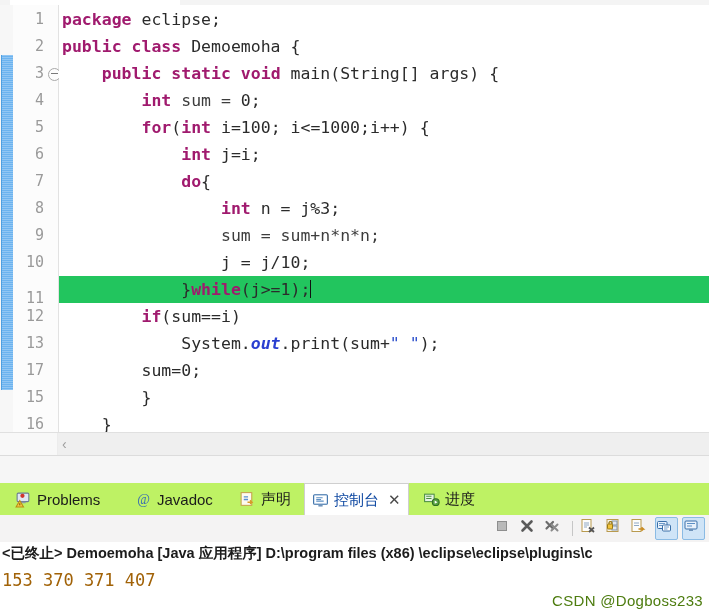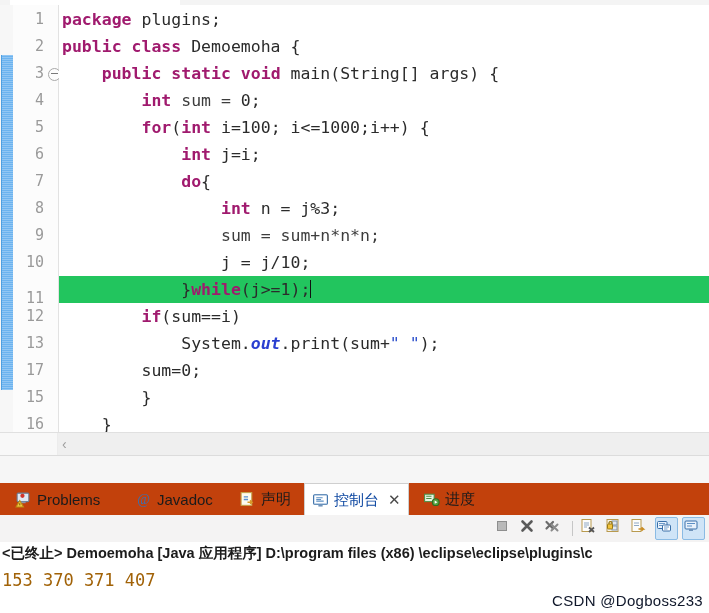--- a/index.html
+++ b/index.html
@@ -108,21 +108,21 @@
     position: absolute; left: 0; top: 455px;
     width: 709px; height: 158px; background: #fbfbfb;
   }
   .panel-gap {
     position: absolute; left: 0; top: 0; width: 709px; height: 28px;
     background: #f6f6f6; border-top: 1px solid #dcdcdc;
   }
 
   .tabbar {
     position: absolute; left: 0; top: 28px; width: 709px; height: 32px;
-    background: #c2410c; border-bottom: 2px solid #000000;
+    background: #bef264; border-bottom: 2px solid #000000;
   }
   .vtab {
     position: absolute; top: 0; height: 32px;
     display: flex; align-items: center; gap: 5px;
     padding: 0 7px; white-space: nowrap;
     font-size: 15px; color: #1b1b1b;
   }
   .vtab.active {
     background: #ffffff;
     border-top: 1px solid #cfcfcf;
@@ -154,21 +154,21 @@
     position: absolute; left: 2px; top: 2px; width: 707px;
     font-size: 14.5px; color: #1c1c1c; white-space: nowrap; overflow: hidden; font-weight: bold;
   }
   .console-out {
     position: absolute; left: 2px; top: 28px;
     font-family: "DejaVu Sans Mono", monospace;
     font-size: 17px; color: #a16207; white-space: pre;
   }
   .watermark {
     position: absolute; right: 6px; bottom: 4px;
-    font-size: 15px; color: #0f172a;
+    font-size: 15px; color: #4d7c0f;
     font-family: "Liberation Sans", sans-serif;
     letter-spacing: .3px;
     margin-top: 44px;
   }
 </style>
 </head>
 <body>
 
 <div id="app">
 
@@ -196,21 +196,21 @@
         <div class="lnum" style="top: 280px;">11</div>
         <div class="lnum" style="top: 298px;">12</div>
         <div class="lnum" style="top: 325px;">13</div>
         <div class="lnum" style="top: 352px;">17</div>
         <div class="lnum" style="top: 379px;">15</div>
         <div class="lnum" style="top: 406px;">16</div>
         <div class="lnum" style="top: 433px;">17</div>
       </div>
 
     <div class="code-surface" id="code-surface">
-        <div class="code-line" style="top: 1px;"><span class="txt"><span class="kw">package</span><span class="plain"> plugins;</span></span></div>
+        <div class="code-line" style="top: 1px;"><span class="txt"><span class="kw">package</span><span class="plain"> eclipse;</span></span></div>
         <div class="code-line" style="top: 28px;"><span class="txt"><span class="kw">public class</span><span class="plain"> Demoemoha {</span></span></div>
         <div class="code-line" style="top: 55px;"><span class="txt"><span class="plain">    </span><span class="kw">public static void</span><span class="plain"> main(String[] args) {</span></span></div>
         <div class="code-line" style="top: 82px;"><span class="txt"><span class="plain">        </span><span class="kw">int</span><span class="ident"> sum = </span><span class="num">0;</span></span></div>
         <div class="code-line" style="top: 109px;"><span class="txt"><span class="plain">        </span><span class="kw">for</span><span class="plain">(</span><span class="kw">int</span><span class="plain"> i=100; i&lt;=1000;i++) {</span></span></div>
         <div class="code-line" style="top: 136px;"><span class="txt"><span class="plain">            </span><span class="kw">int</span><span class="plain"> j=i;</span></span></div>
         <div class="code-line" style="top: 163px;"><span class="txt"><span class="plain">            </span><span class="kw">do</span><span class="plain">{</span></span></div>
         <div class="code-line" style="top: 190px;"><span class="txt"><span class="plain">                </span><span class="kw">int</span><span class="plain"> n = j%3;</span></span></div>
         <div class="code-line" style="top: 217px;"><span class="txt"><span class="ident">                sum = sum+n*n*n;</span></span></div>
         <div class="code-line" style="top: 244px;"><span class="txt"><span class="plain">                j = j/10;</span></span></div>
         <div class="code-line current" style="top: 271px;"><span class="txt"><span class="plain">            }</span><span class="kw">while</span><span class="plain">(j&gt;=1);</span><span class="caret"></span></span></div>

